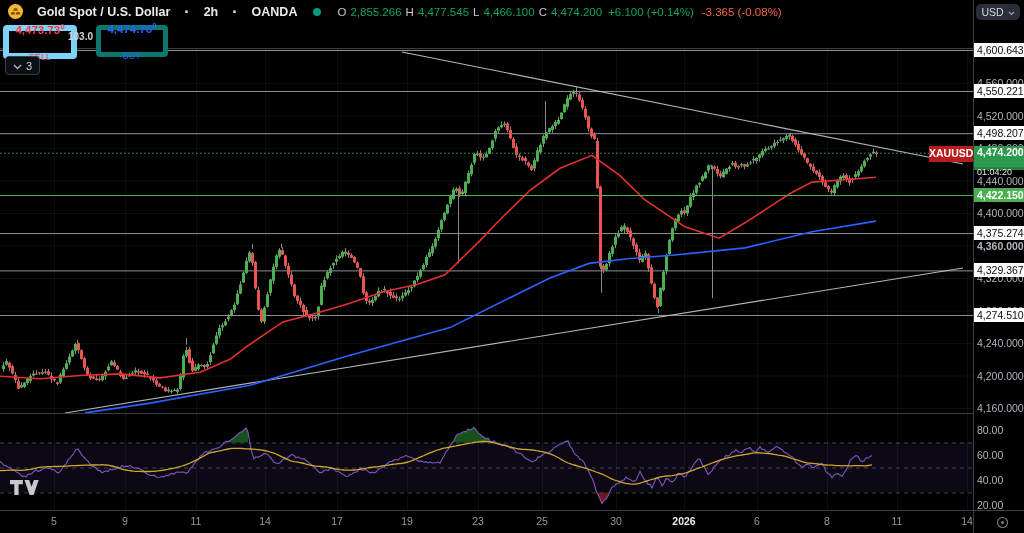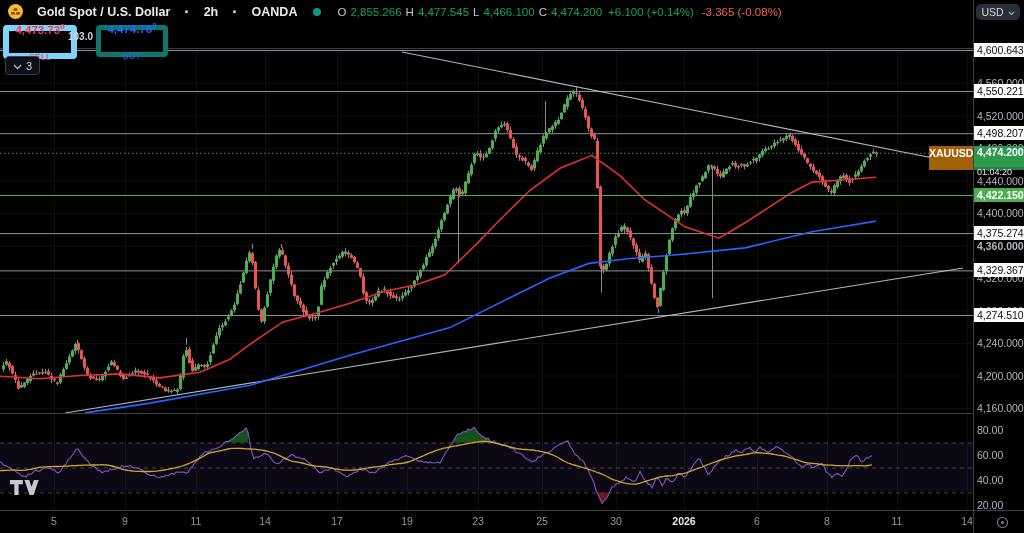--- a/index.html
+++ b/index.html
@@ -35,22 +35,22 @@
   .usd-btn{position:absolute;left:3px;top:4px;width:44px;height:16px;background:#2a2e39;border-radius:5px;
            display:flex;align-items:center;justify-content:center;gap:4px;font-size:10.5px;color:#d8dadf;cursor:pointer;}
   .ptick{position:absolute;left:4px;height:12px;line-height:12px;font-size:10.5px;color:#b2b5be;white-space:nowrap;}
   .wlab{position:absolute;left:1px;right:0;height:14px;line-height:14px;background:#fdfdfd;color:#0c0c0c;
         font-size:10.5px;padding-left:3px;white-space:nowrap;z-index:2;}
   .flag-last{position:absolute;left:1px;right:0;top:146px;height:24px;background:#2b9a4d;z-index:3;}
   .flag-last .lp{font-size:10.5px;font-weight:700;color:#fff;line-height:13px;padding-left:3px;}
   .flag-last .cd{font-size:9px;color:rgba(255,255,255,.92);line-height:11px;padding-left:3px;background:rgba(0,0,0,.16);margin-top:8px;}
   .flag-alert{position:absolute;left:1px;right:0;top:188px;height:14px;line-height:14px;background:#4caf50;
               color:#fff;font-size:10.5px;font-weight:700;padding-left:3px;z-index:3;}
-  .sym-flag{position:absolute;left:929px;top:146px;width:44px;height:24px;line-height:14px;text-align:center;
-            background:#a16207;color:#fff;font-size:10.5px;font-weight:700;z-index:4;}
+  .sym-flag{position:absolute;left:929px;top:146px;width:44px;height:16px;line-height:14px;text-align:center;
+            background:#b91c1c;color:#fff;font-size:10.5px;font-weight:700;z-index:4;}
   
   #time-axis{position:absolute;left:0;top:511px;width:973px;height:22px;z-index:4;}
   .ttick{position:absolute;top:4px;transform:translateX(-50%);font-size:10.5px;color:#9598a1;white-space:nowrap;}
   .ttick.strong{color:#e8eaed;font-weight:700;}
   .tz-icon{position:absolute;left:996px;top:515px;z-index:5;}
   .wm{position:absolute;left:10px;top:480px;z-index:3;opacity:.85;}
 </style>
 </head>
 <body>
 <div id="app">

